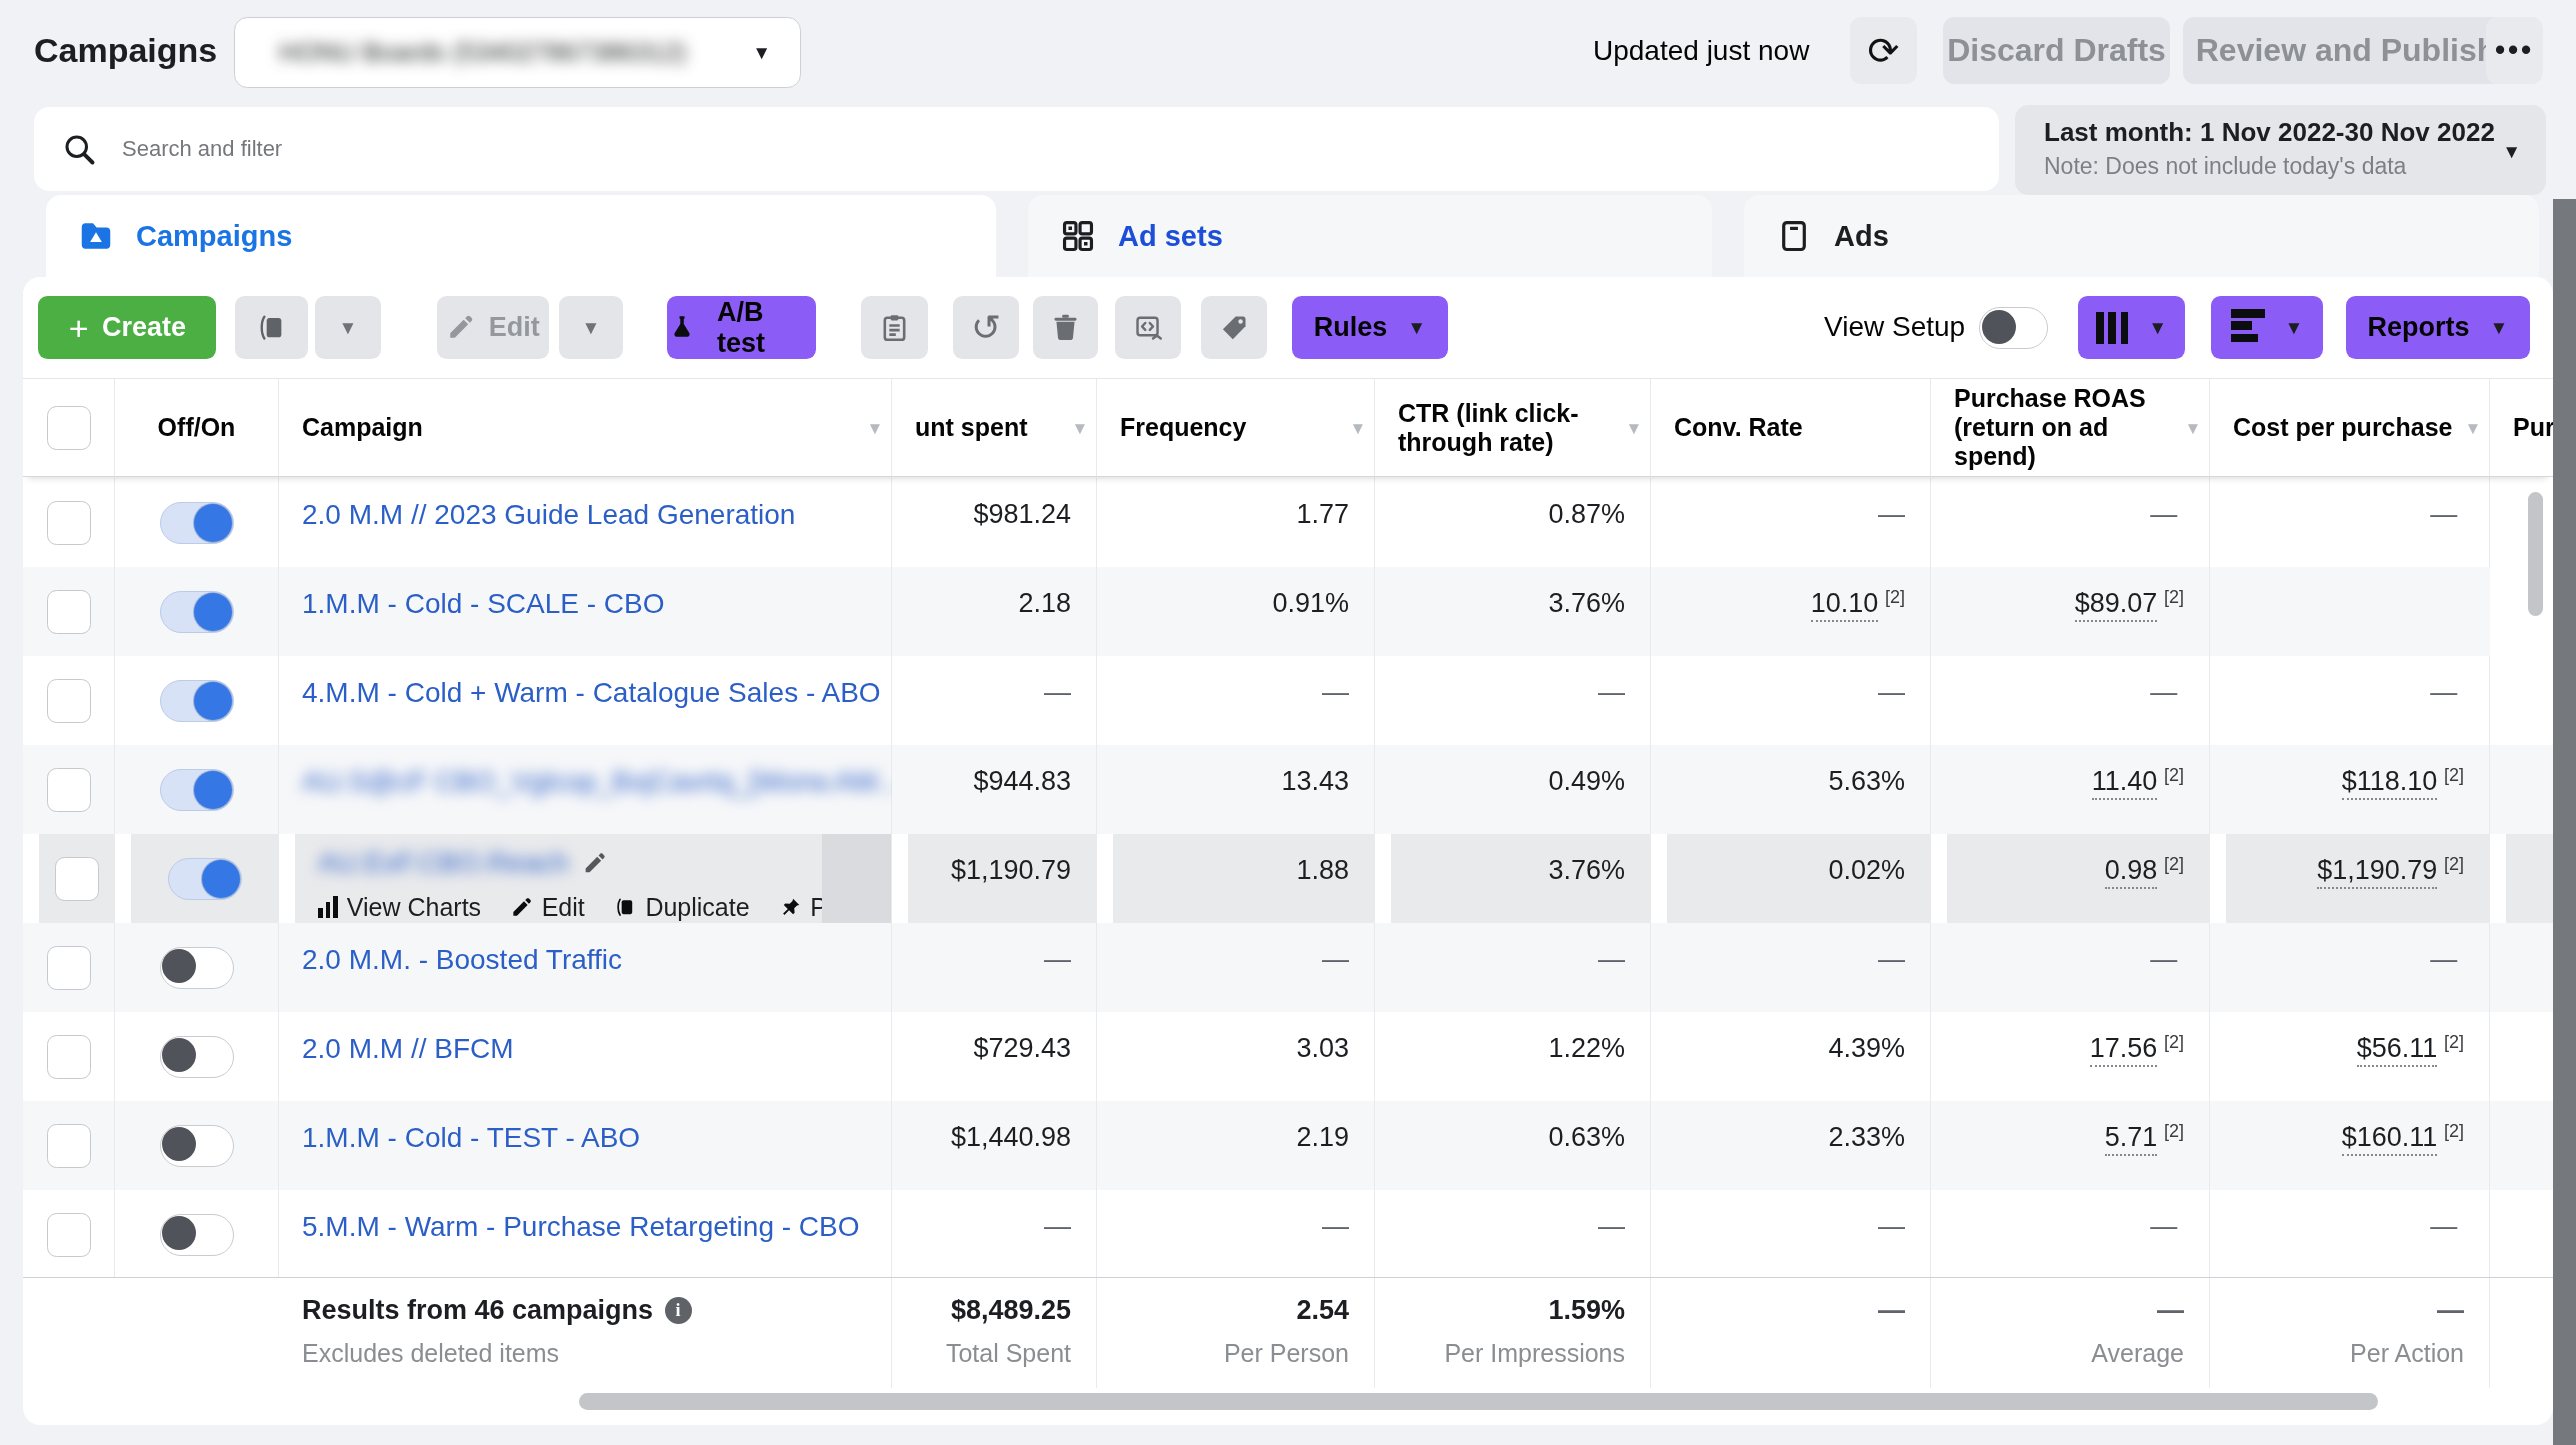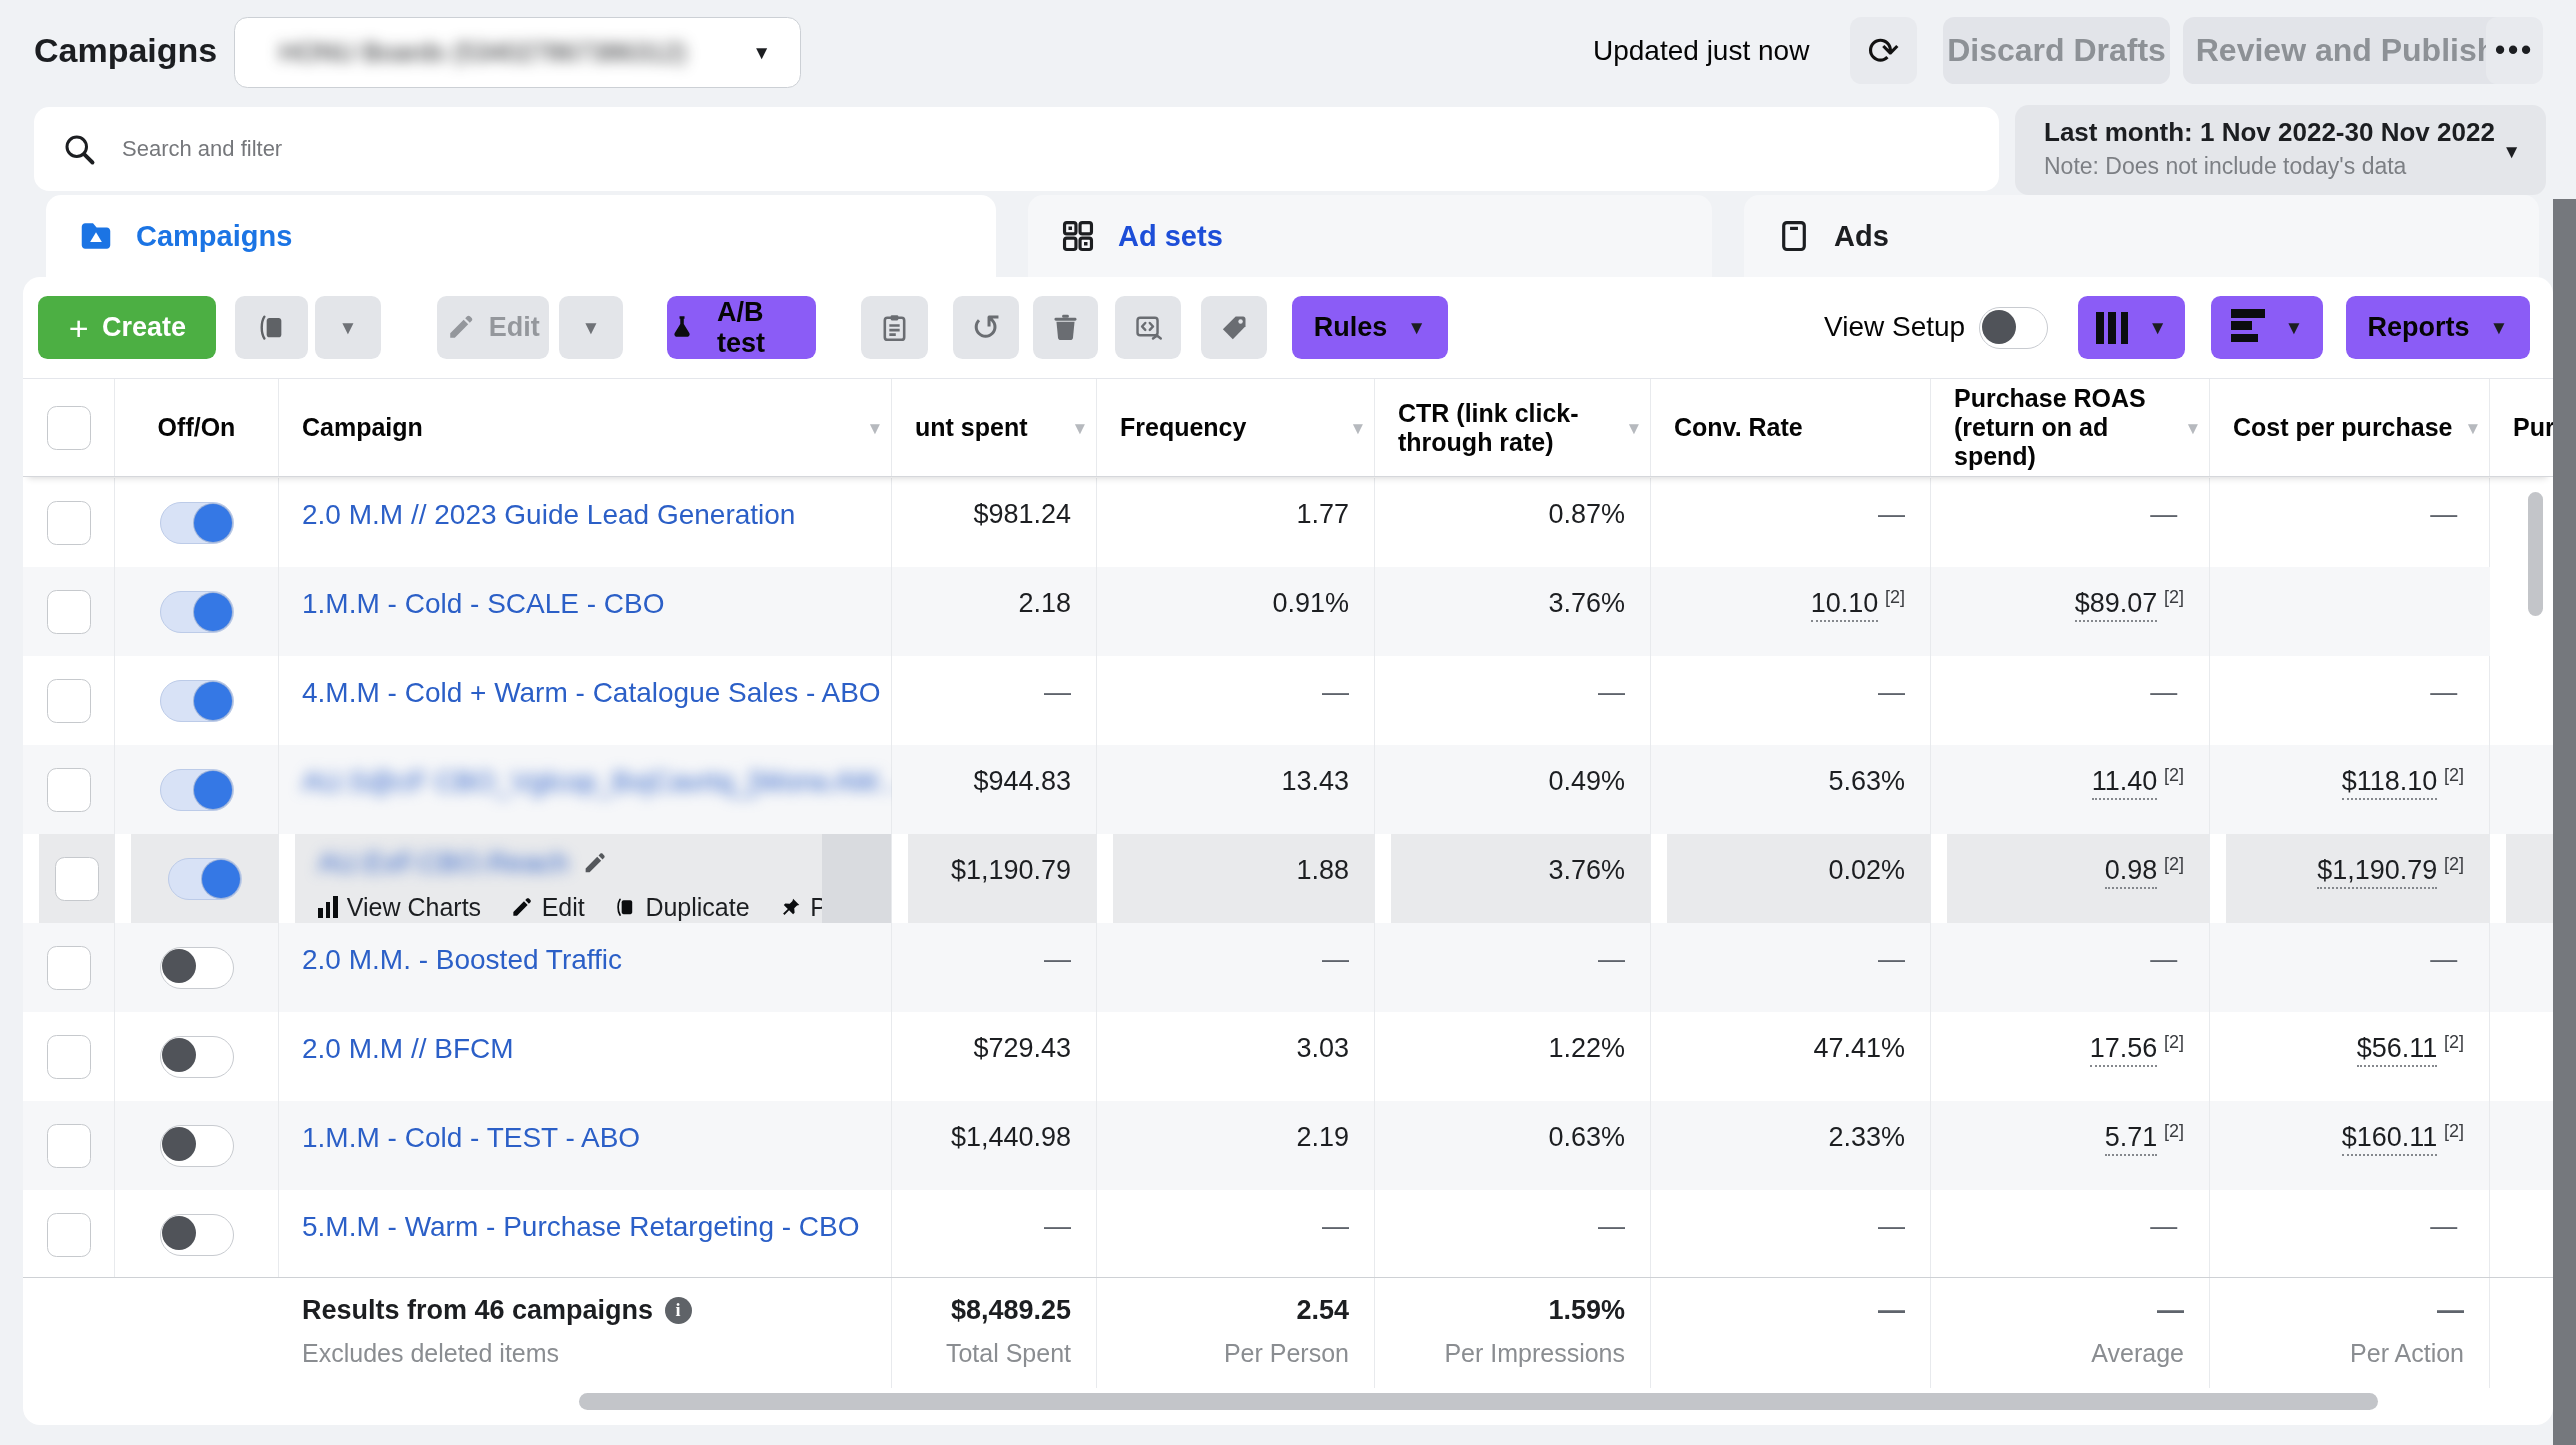--- a/index.html
+++ b/index.html
@@ -490,21 +490,21 @@
           </div>
         <div class="td mid">
             <div class="toggle" data-on="false">
               <div class="knob"></div>
             </div>
           </div>
         <div class="td c-name"><a class="link">2.0 M.M // BFCM</a></div>
         <div class="td num"><span class="val">$729.43</span></div>
         <div class="td num"><span class="val">3.03</span></div>
         <div class="td num"><span class="val">1.22%</span></div>
-        <div class="td num"><span class="val">47.41%</span></div>
+        <div class="td num"><span class="val">4.39%</span></div>
         <div class="td num"><span class="val"></span><span class="u-num">17.56</span><span class="note">[2]</span></div>
         <div class="td num"><span class="val"></span><span class="u-num">$56.11</span><span class="note">[2]</span></div>
         <div class="td"></div>
       </div>
 
       <div class="trow grid">
         <div class="td mid">
             <div class="checkbox"></div>
           </div>
         <div class="td mid">

